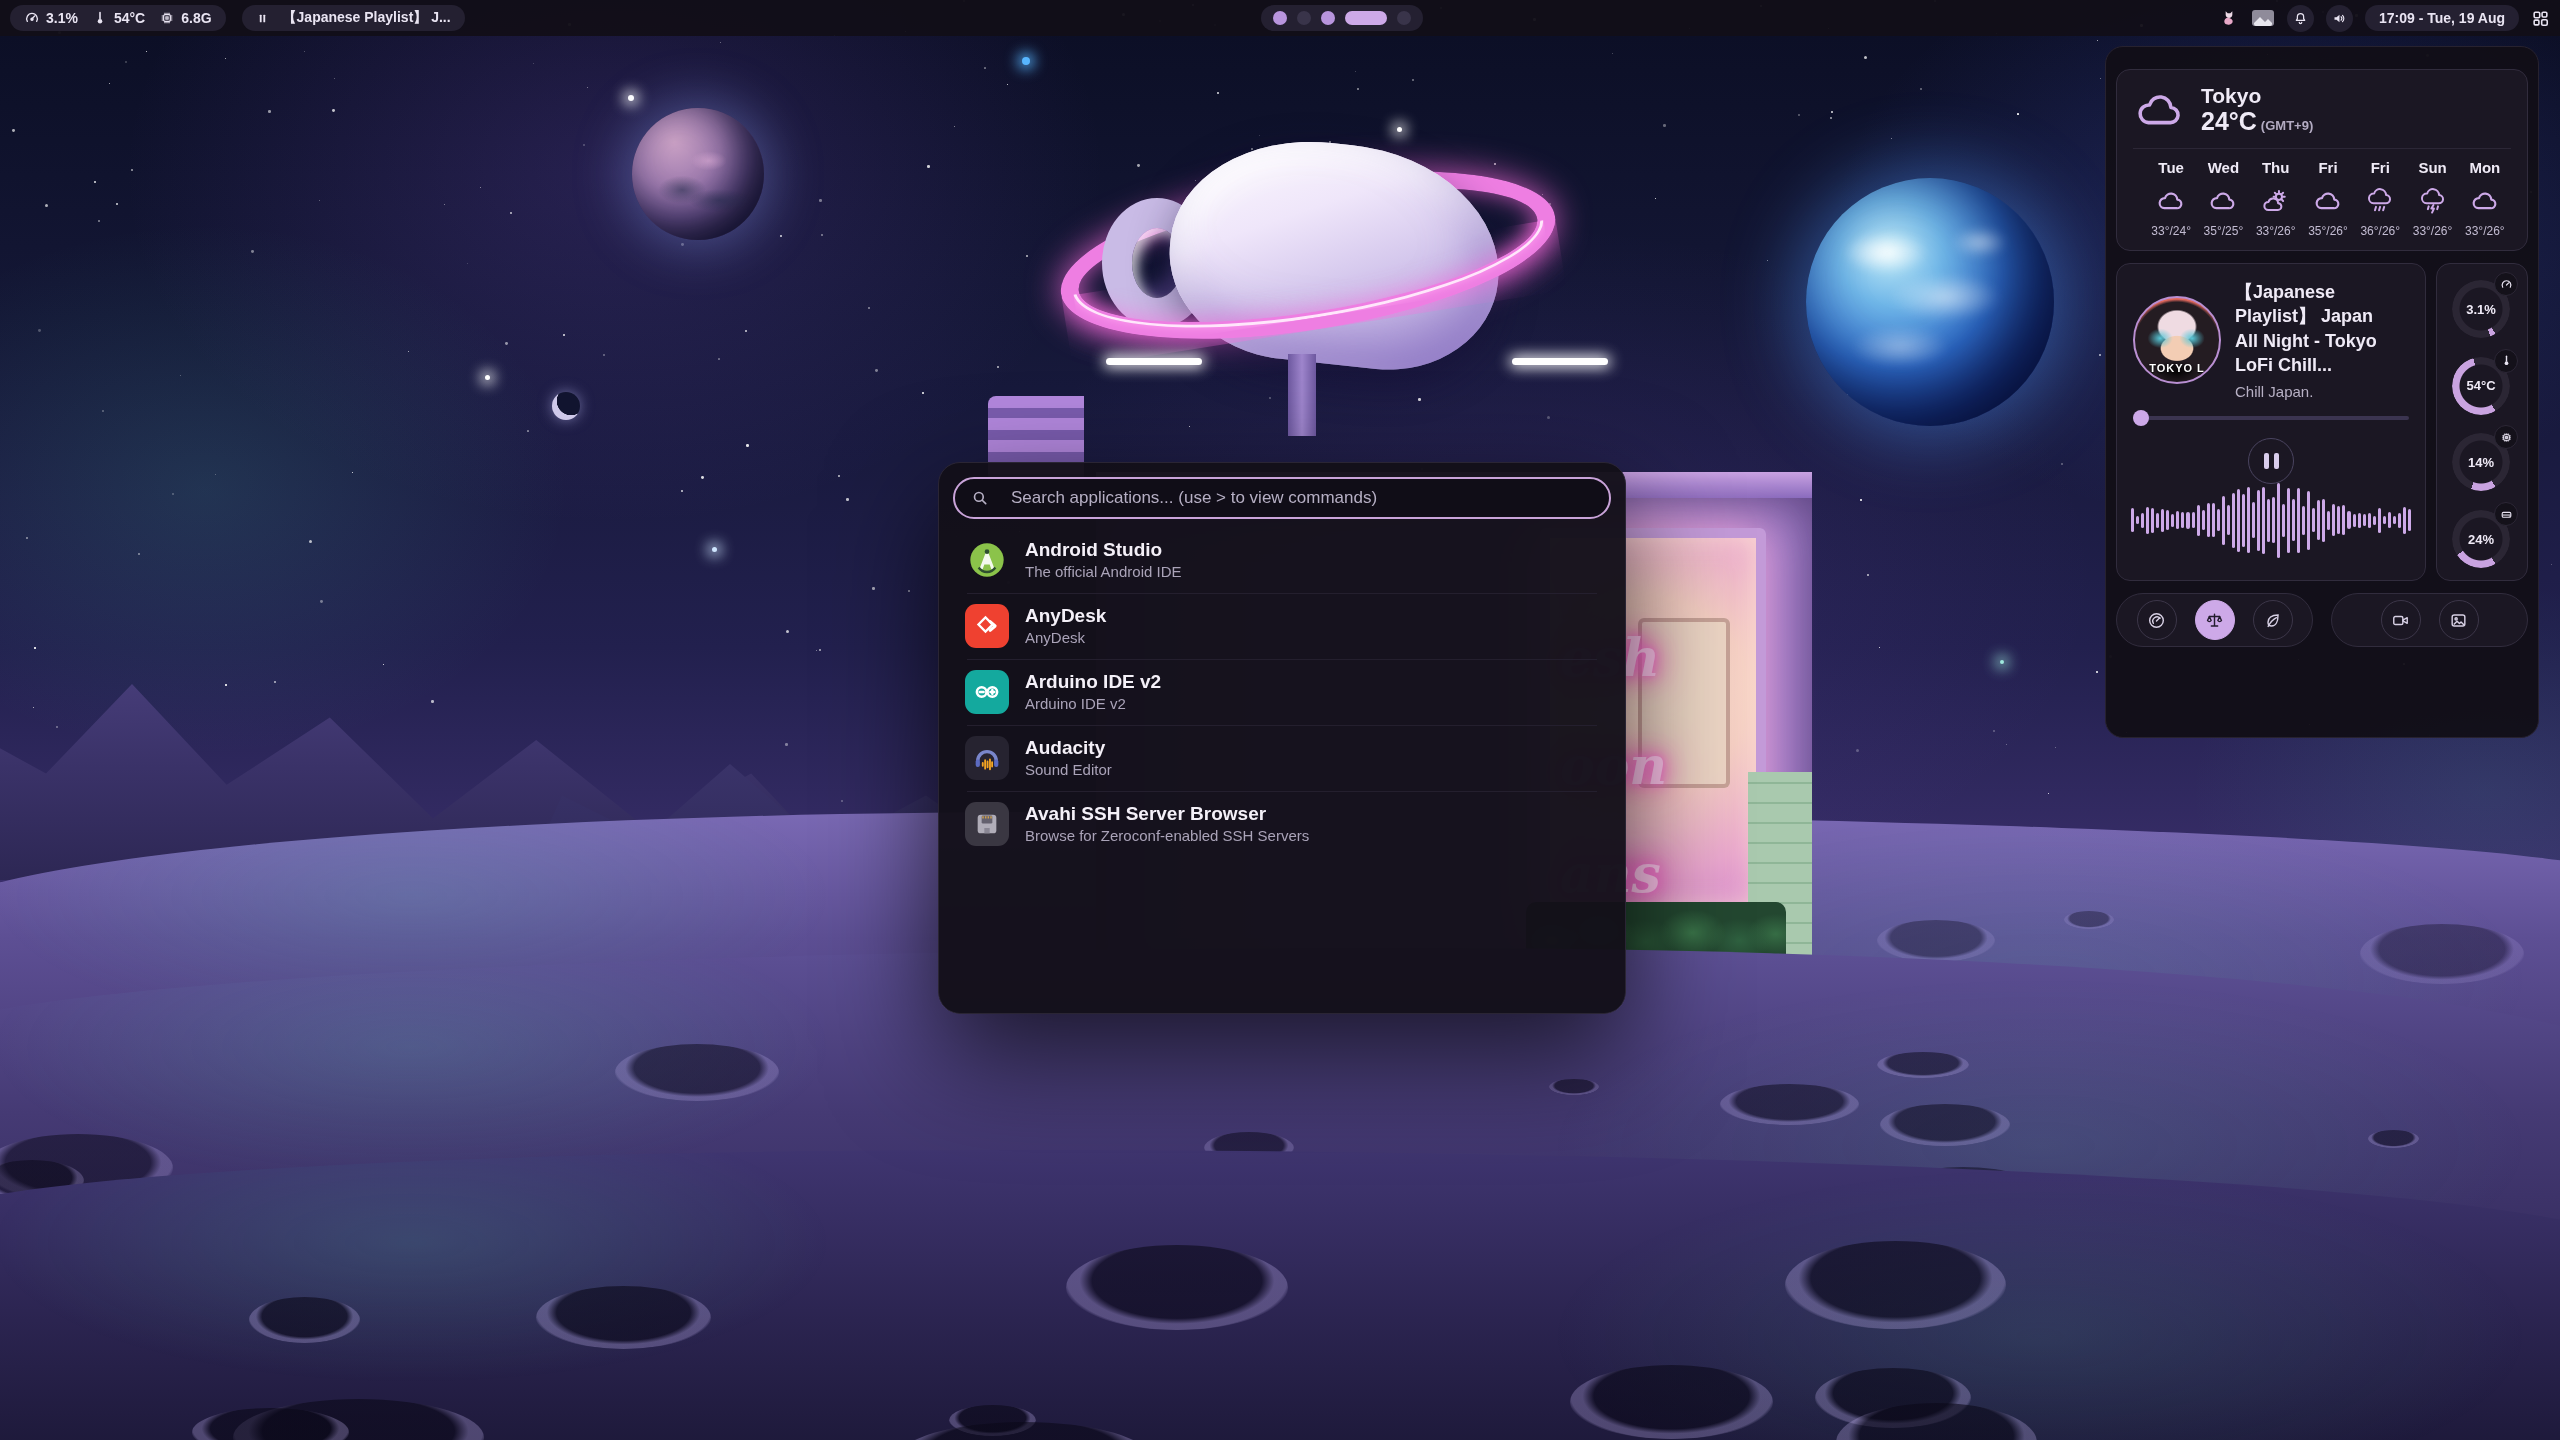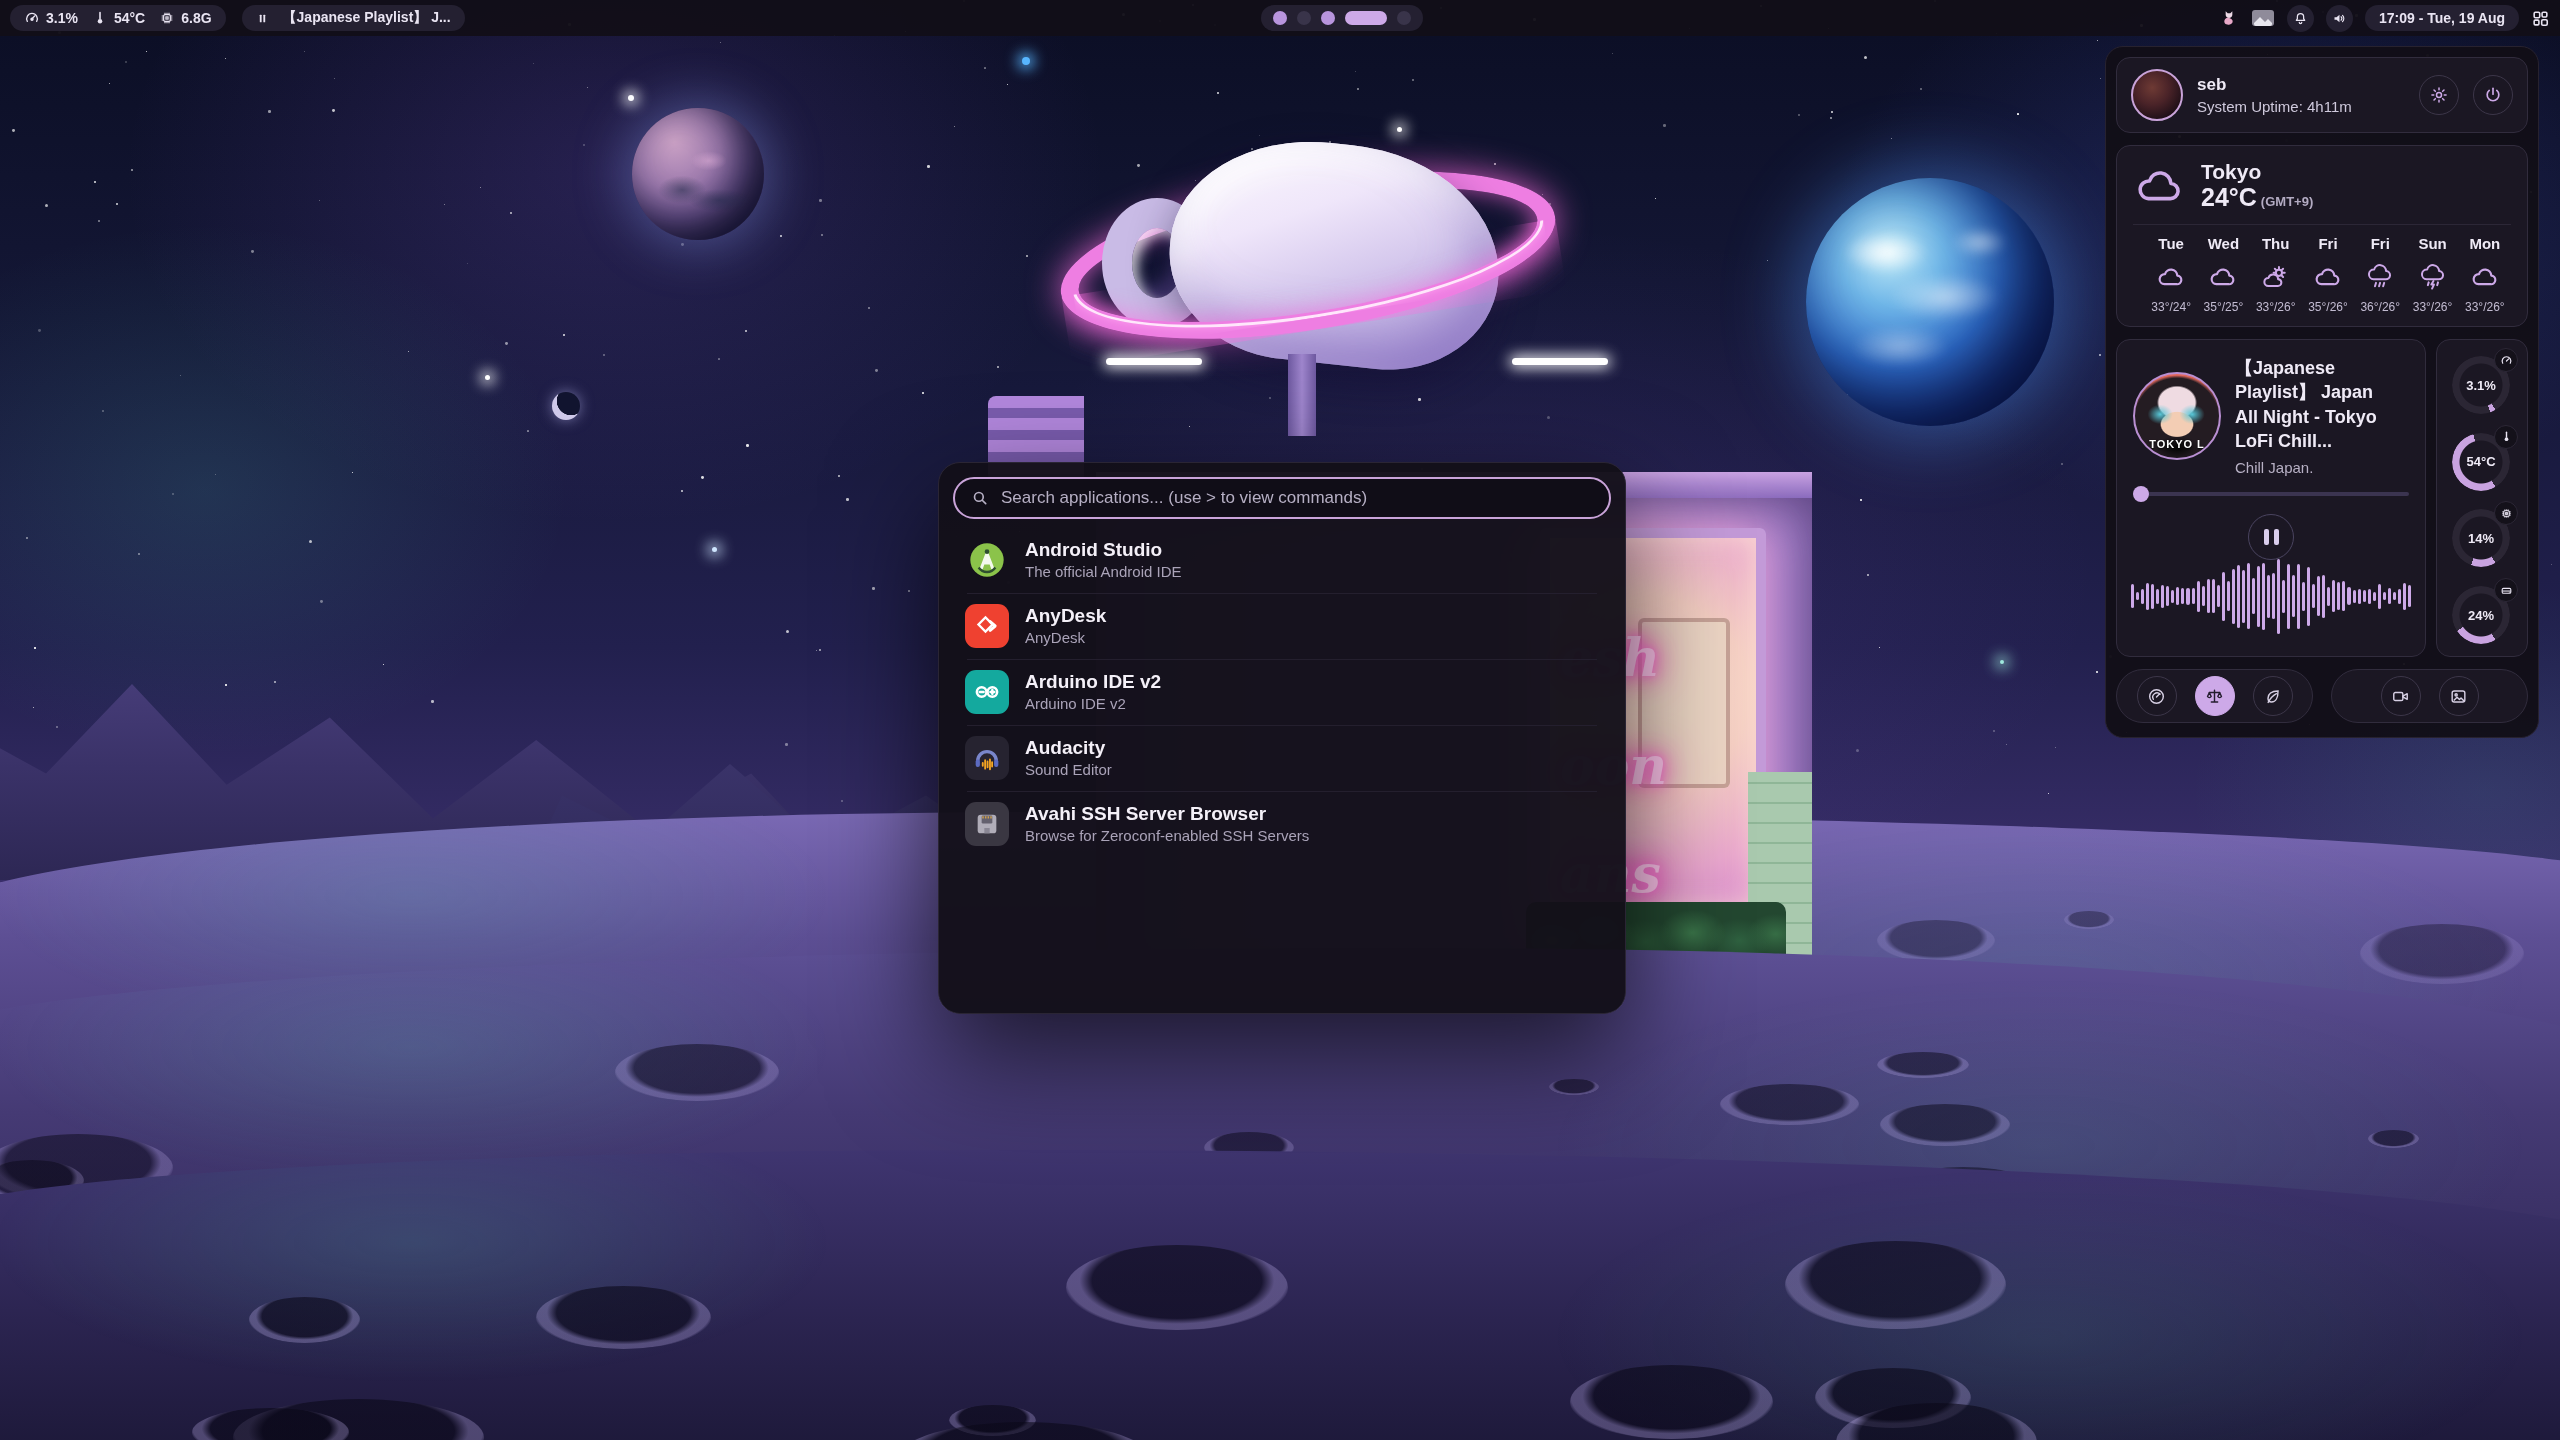--- a/index.html
+++ b/index.html
@@ -133,21 +133,21 @@
   .ws-dot.occupied{background:#b895dd;}
   .ws-dot.active{width:42px;background:#cda9e8;}
   .tb-icon-btn{width:27px;height:27px;border-radius:50%;background:#242031;display:flex;align-items:center;justify-content:center;}
   .tb-right{display:flex;align-items:center;gap:12px;}
 
   
   .launcher{position:absolute;left:938px;top:462px;width:688px;height:552px;z-index:20;
     background:rgba(19,16,25,.97);border:1px solid #2a2534;border-radius:22px;
     box-shadow:0 40px 110px rgba(0,0,0,.7);padding:14px;}
   .search-box{height:42px;border-radius:21px;border:2px solid #c9a3d9;background:#100d17;
-    display:flex;align-items:center;gap:10px;padding:0 16px;}
+    display:flex;align-items:center;gap:20px;padding:0 16px;}
   .search-box input{flex:1;background:transparent;border:none;outline:none;color:#e6e0ee;
     font-size:17px;font-family:"Liberation Sans",sans-serif;}
   .search-box input::placeholder{color:#b6afc4;}
   .results{margin-top:8px;}
   .row{display:flex;align-items:center;gap:16px;height:66px;padding:0 12px;border-radius:14px;position:relative;}
   .row + .row::before{content:"";position:absolute;left:14px;right:14px;top:0;height:1px;background:#241f2e;}
   .row.selected{background:#c59fd3;}
   .row.selected::before, .row.selected + .row::before{display:none;}
   .app-icon{width:44px;height:44px;border-radius:11px;flex:0 0 44px;display:flex;align-items:center;justify-content:center;}
   .row .t{font-size:19px;font-weight:bold;color:#f4f0f8;line-height:1.25;}
@@ -675,39 +675,20 @@
         <div class="s">Browse for Zeroconf-enabled SSH Servers</div>
           </span>
       </div>
 
 
     </div>
   </div>
 
   <div class="sidebar">
 
-    <div class="card user-card">
-      <div class="avatar"></div>
-      <div class="user-meta">
-        <div class="user-name">seb</div>
-        <div class="user-uptime">System Uptime: 4h11m</div>
-      </div>
-      <div class="round-btn">
-        <svg width="20" height="20" viewBox="0 0 24 24" fill="none" stroke="#cda9e8" stroke-width="1.8">
-            <circle cx="12" cy="12" r="3"></circle>
-            <path d="M12 3.5v2.2M12 18.3v2.2M3.5 12h2.2M18.3 12h2.2M6 6l1.6 1.6M16.4 16.4L18 18M18 6l-1.6 1.6M7.6 16.4L6 18" stroke-linecap="round"></path>
-          </svg>
-      </div>
-      <div class="round-btn">
-        <svg width="20" height="20" viewBox="0 0 24 24" fill="none" stroke="#cda9e8" stroke-width="2" stroke-linecap="round">
-            <path d="M12 4v7"></path>
-            <path d="M7.5 6.5a7 7 0 1 0 9 0"></path>
-          </svg>
-      </div>
-    </div>
 
     <div class="card weather-card">
       <div class="weather-head">
         <svg width="54" height="42" viewBox="0 0 24 20" fill="none" stroke="#cda9e8" stroke-width="1.7" stroke-linejoin="round">
             <path d="M6.5 16h10.3a3.6 3.6 0 0 0 .4-7.2A5.2 5.2 0 0 0 7 7.6 4 4 0 0 0 6.5 16z"></path>
           </svg>
         <div>
           <div class="w-city">Tokyo</div>
           <div><span class="w-temp">24°C</span><span class="w-tz">(GMT+9)</span></div>
         </div>

